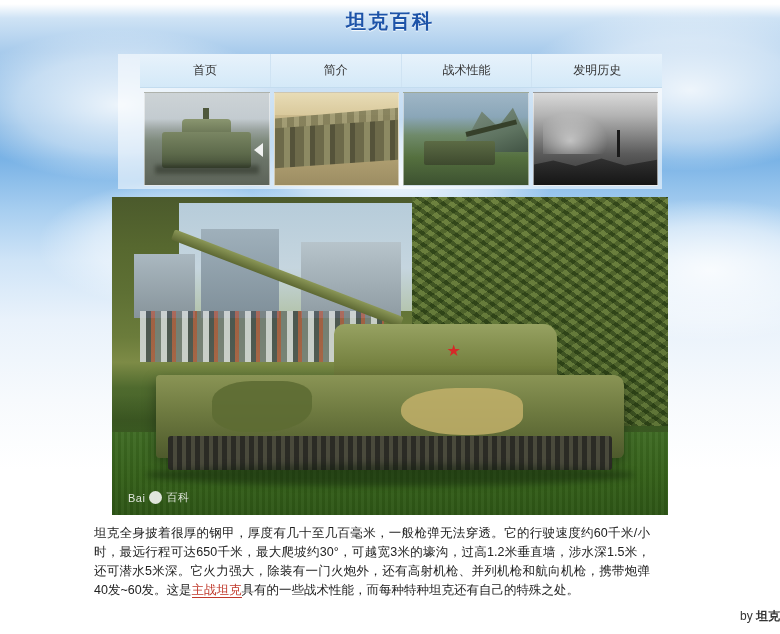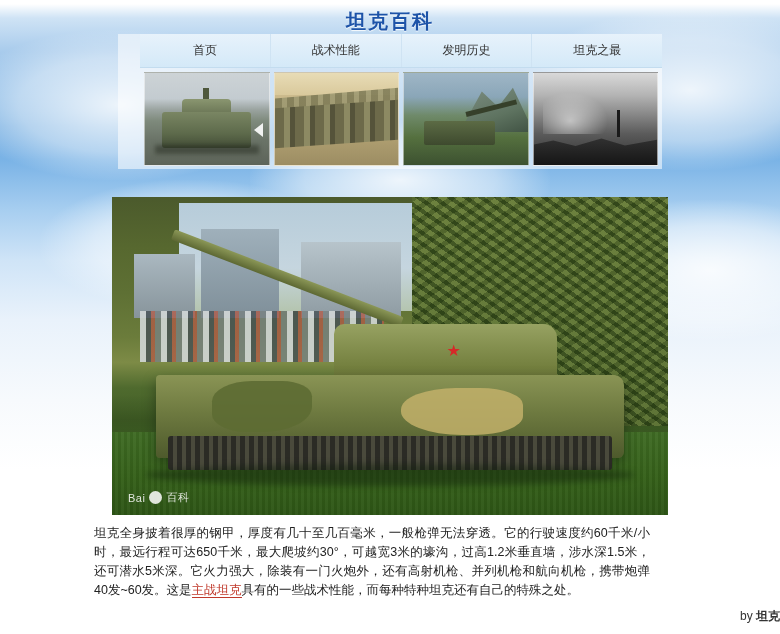--- a/index.html
+++ b/index.html
@@ -58,21 +58,21 @@
     font-weight: bold;
     color: #1d53a8;
     letter-spacing: 2px;
     text-shadow: 0 1px 1px rgba(255,255,255,0.9);
   }
 
   
   .top-panel {
     position: absolute;
     left: 118px;
-    top: 34px;
+    top: 54px;
     width: 544px;
     height: 135px;
     background: rgba(255,255,255,0.55);
     box-sizing: border-box;
     padding-left: 22px;
   }
   .nav {
     display: flex;
     height: 33px;
     background: linear-gradient(180deg, #e7f2fb 0%, #d4e9f8 100%);
@@ -358,23 +358,23 @@
   <div class="cloud c3"></div>
   <div class="cloud c4"></div>
   <div class="cloud c5"></div>
 
   <div class="site-title">坦克百科</div>
 
   <div class="top-panel">
 
     <div class="nav">
       <div class="nav-item">首页</div>
+      <div class="nav-item">简介</div>
       <div class="nav-item">战术性能</div>
       <div class="nav-item">发明历史</div>
-      <div class="nav-item">坦克之最</div>
     </div>
 
     <div class="thumbs">
 
       <div class="thumb t1">
         <div class="barrel"></div>
         <div class="turret"></div>
         <div class="hull"></div>
         <div class="shadow"></div>
         <div class="thumb-arrow"></div>

